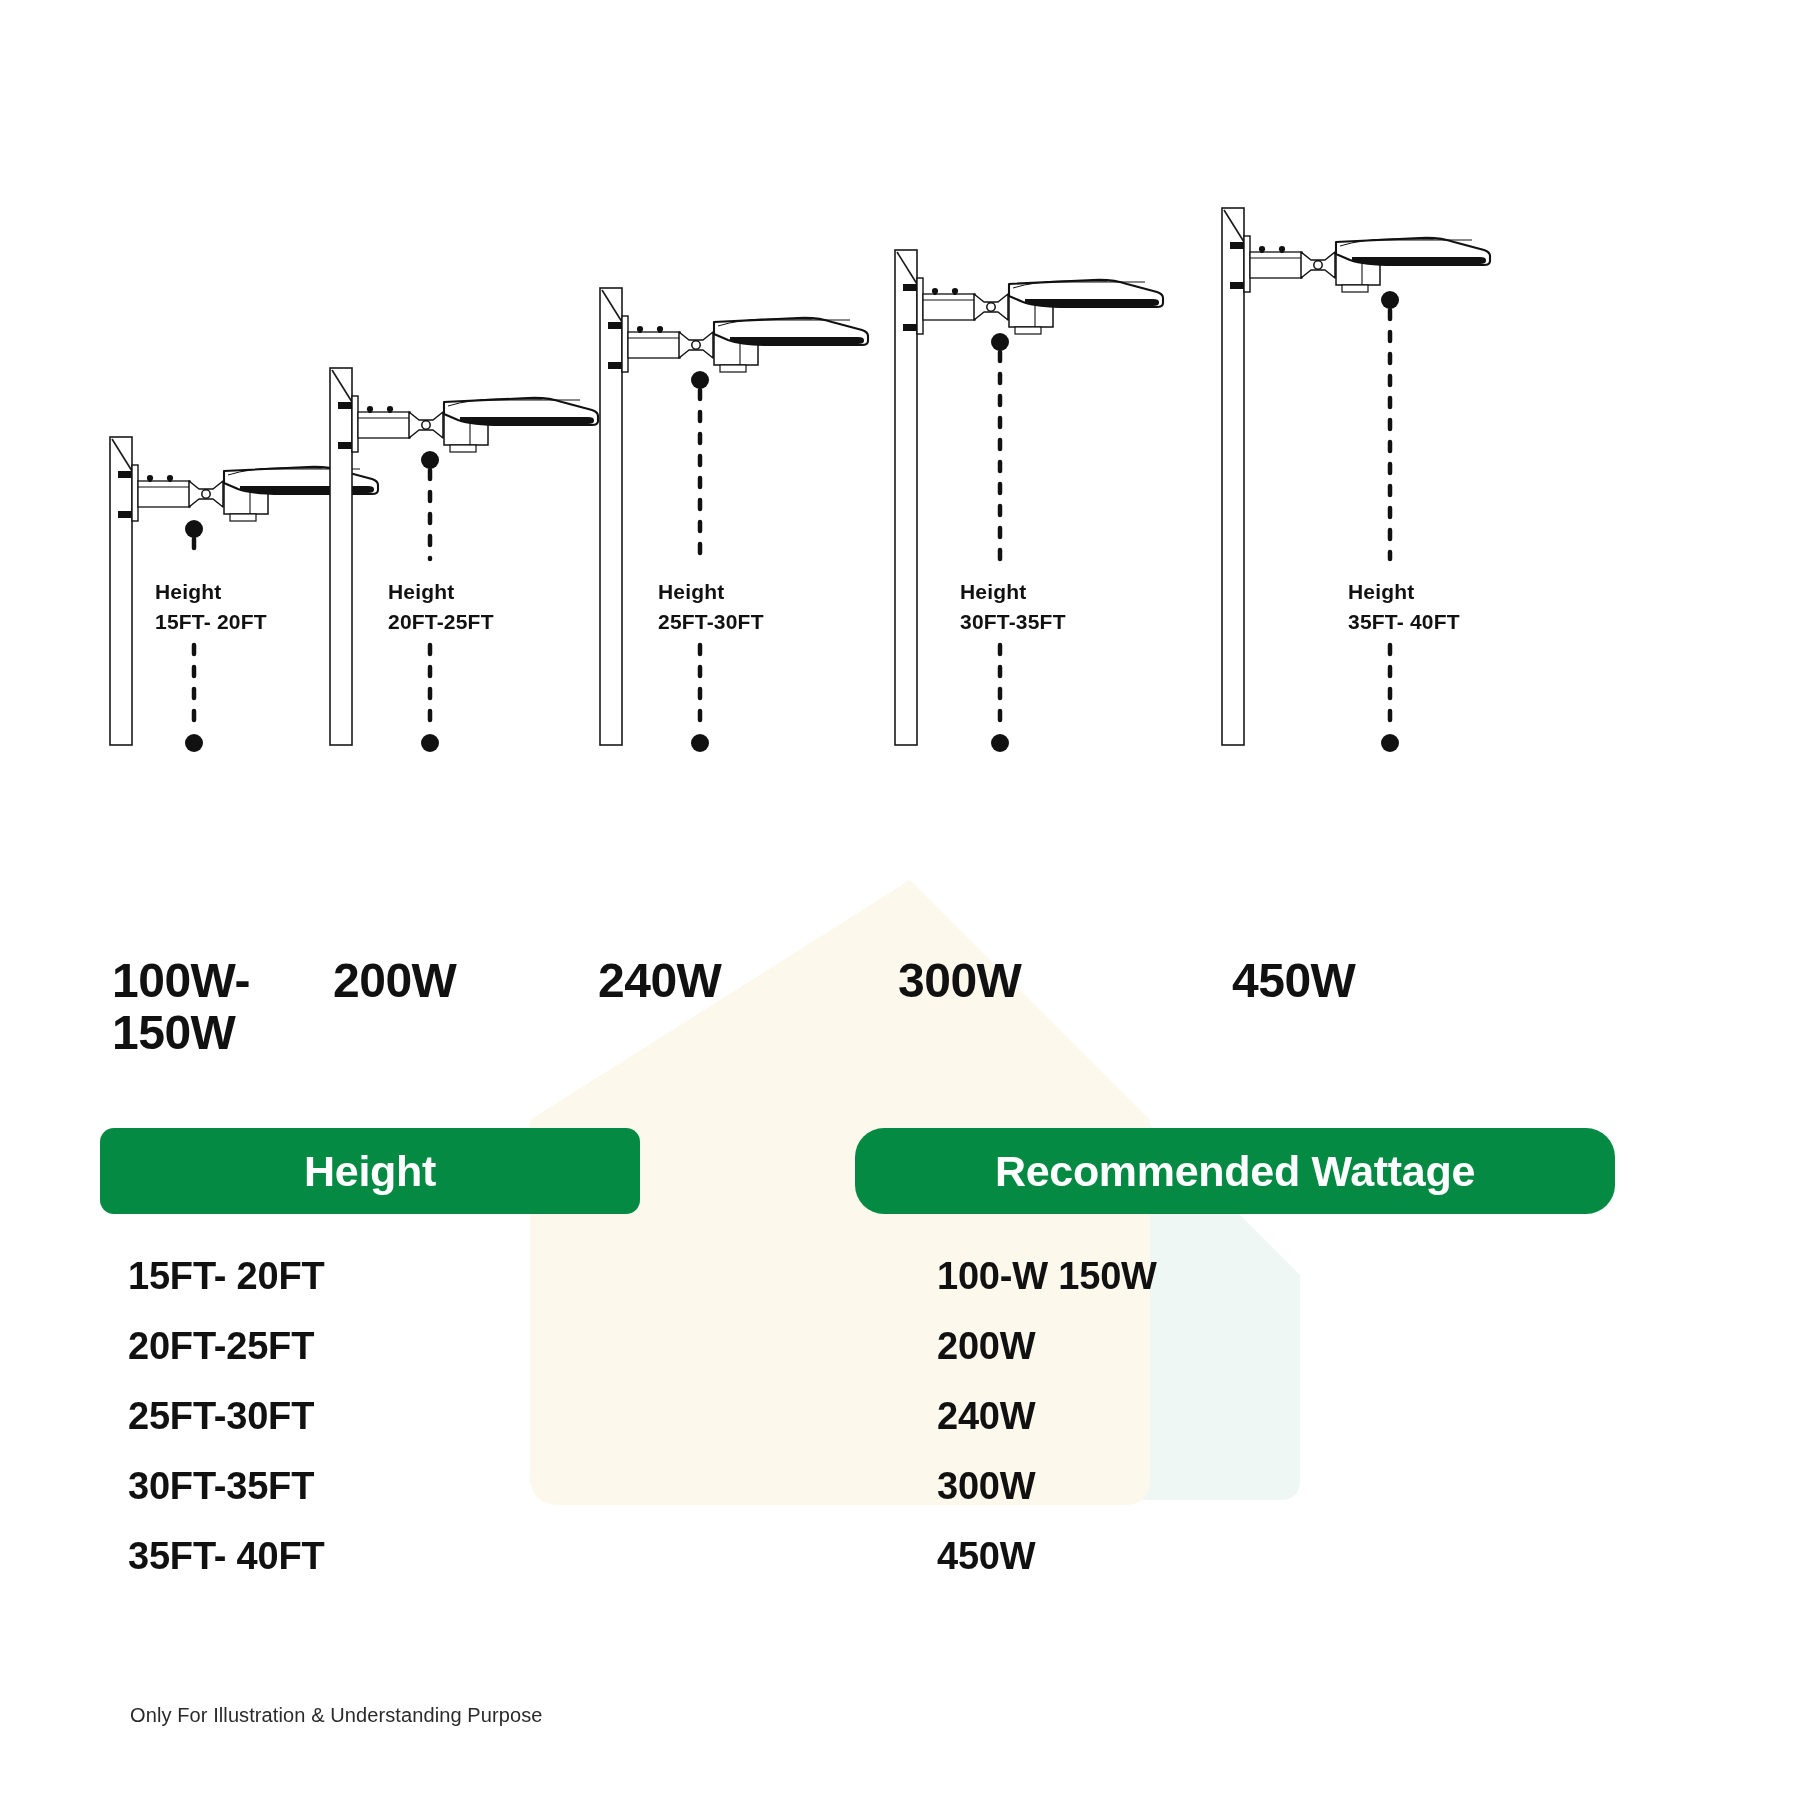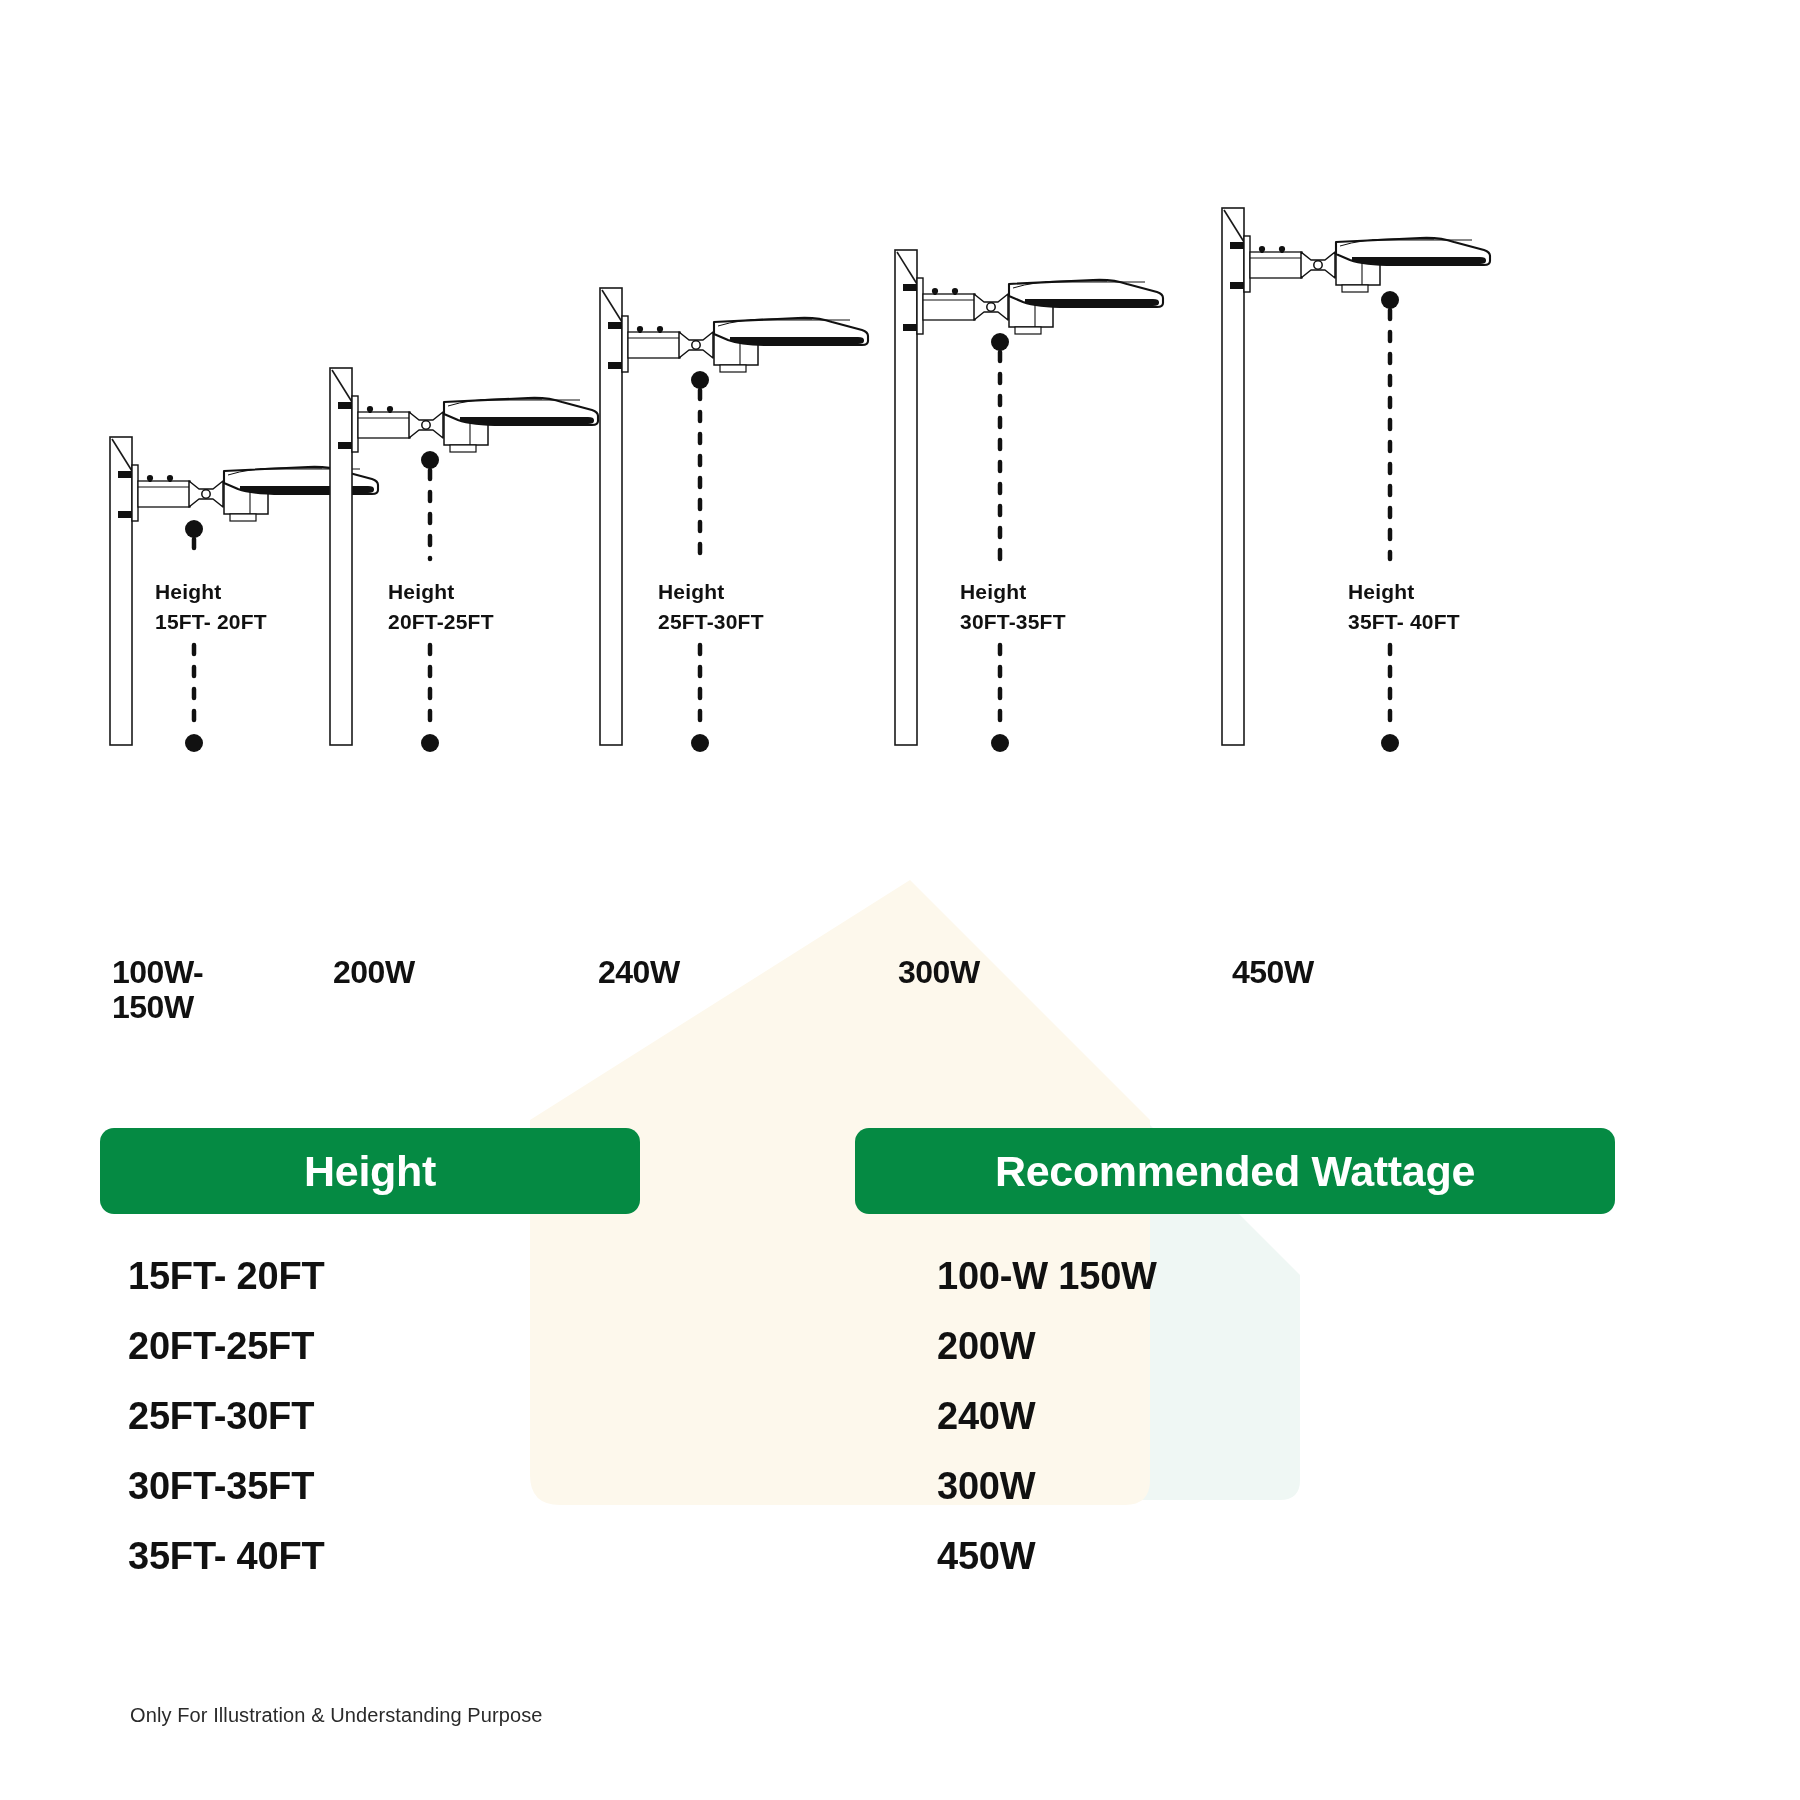--- a/index.html
+++ b/index.html
@@ -26,42 +26,42 @@
     line-height:1.42;
     letter-spacing:0.2px;
     color:#111;
     white-space:pre;
   }
 
   
   .watt-row{position:absolute;left:0;top:955;width:1800px;z-index:3;}
   .watt{
     position:absolute;
-    font-size:32px;
+    font-size:48px;
     font-weight:bold;
     letter-spacing:-0.5px;
     line-height:1.08;
     color:#111;
     white-space:pre-line;
   }
 
   
   .table-zone{position:absolute;left:0;top:0;width:1800px;height:1800px;z-index:4;}
   .hdr{
     position:absolute;
     background:#058A43;
     border-radius:14px;
     display:flex;align-items:center;justify-content:center;
     color:#ffffff;
     font-size:43px;
     font-weight:bold;
     letter-spacing:-0.3px;
   }
   .hdr-height{left:100px;top:1128px;width:540px;height:86px;}
-  .hdr-watt{left:855px;top:1128px;width:760px;height:86px;}
+  .hdr-watt{left:855px;top:1128px;width:760px;height:86px;border-radius:29px;}
 
   .cell{
     position:absolute;
     font-size:38px;
     font-weight:bold;
     letter-spacing:-0.2px;
     color:#111;
     white-space:pre;
   }
   .col-h{left:128px;}

